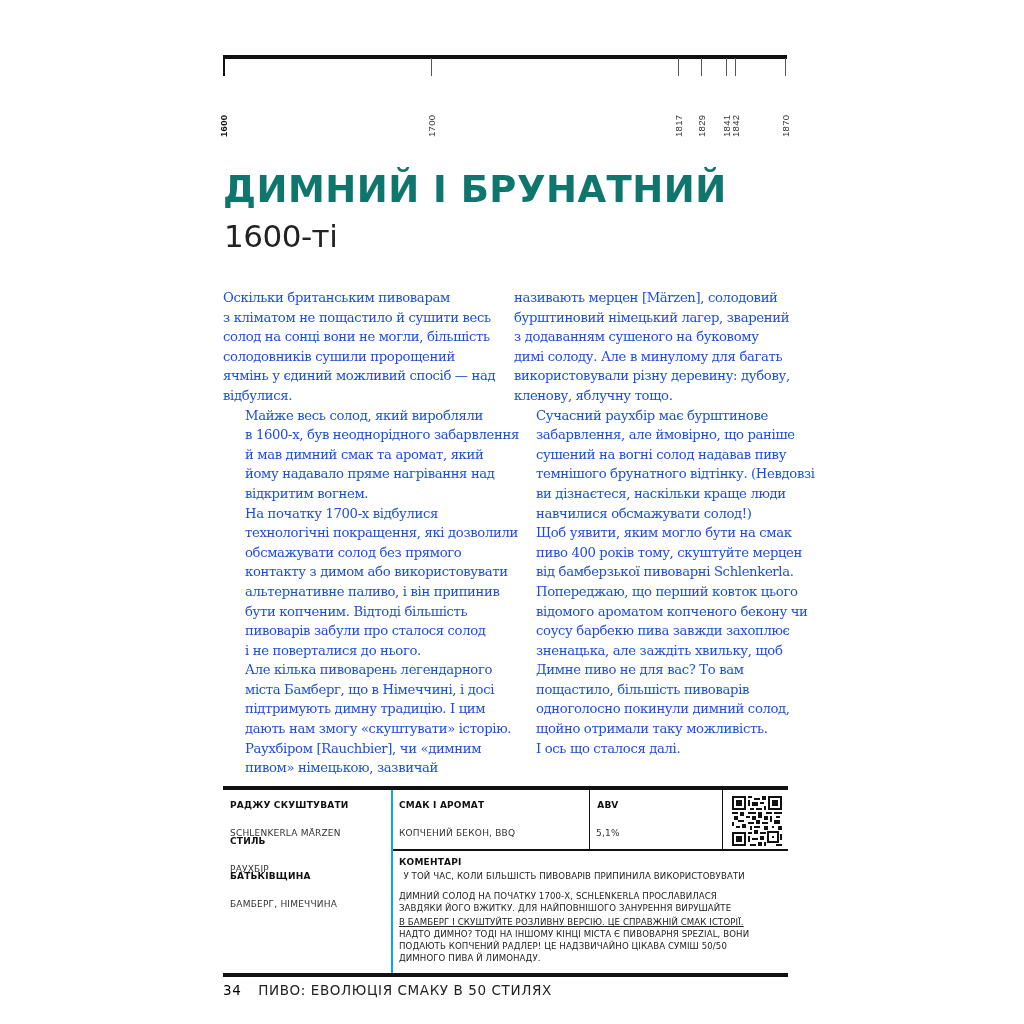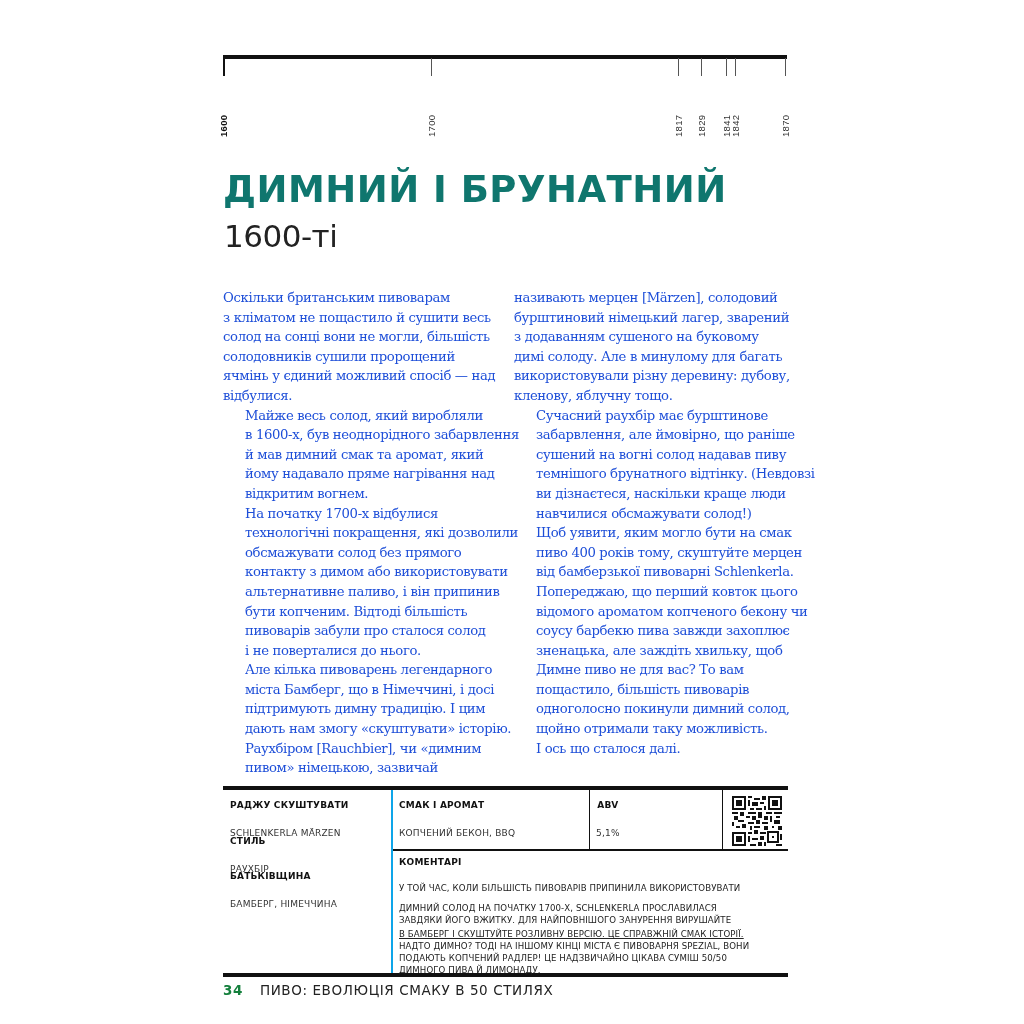--- a/index.html
+++ b/index.html
@@ -57,21 +57,21 @@
   .cell-abv { position: absolute; left: 367px; top: 0; width: 132px; height: 59px; border-right: 1px solid #111; border-bottom: 2px solid #111; text-align: center; }
   .cell-qr { position: absolute; left: 500px; top: 0; width: 65px; height: 59px; border-bottom: 2px solid #111; }
   .cell-inner { position: absolute; left: 6px; top: 10px; }
   .cell-comment { position: absolute; left: 170px; top: 61px; width: 395px; height: 120px; padding-left: 16px; }
   .comment-text { font-size: 8.6px; line-height: 11.8px; letter-spacing: 0.1px; color: #222; display: block; margin-top: 1px; }
 
   .qr { position: absolute; left: 9px; top: 6px; width: 50px; height: 50px; }
 
   
   .footer { position: absolute; left: 223px; top: 982px; font-family: "DejaVu Sans", sans-serif; font-size: 13.5px; color: #222; letter-spacing: 0.6px; }
-  .page-num { font-weight: bold; color: #15803d; margin-right: 12px; }
+  .page-num { font-weight: normal; color: #000000; margin-right: 12px; }
 </style>
 </head>
 <body>
 
 <div class="timeline">
   <div class="timeline-bar"></div>
   <div id="ticks">
       <div class="tick first" style="left: 0px;"></div>
       <div class="tick-label bold" style="left: -5px; top: 55px;">1600</div>
       <div class="tick" style="left: 208px;"></div>
@@ -247,21 +247,21 @@
           <rect x="16" y="23" width="1" height="2"></rect>
           <rect x="22" y="24" width="3" height="1"></rect>
       </g>
     </svg>
   </div>
 
   <div class="cell-comment">
     <div class="cell-inner" style="top:6px">
       <span class="lbl">КОМЕНТАРІ</span>
       <div id="comments">
-          <span class="comment-text" style="margin-top: 16px;">У ТОЙ ЧАС, КОЛИ БІЛЬШІСТЬ ПИВОВАРІВ ПРИПИНИЛА ВИКОРИСТОВУВАТИ</span>
+          <span class="comment-text" style="margin-top: 4px; text-align: center;">У ТОЙ ЧАС, КОЛИ БІЛЬШІСТЬ ПИВОВАРІВ ПРИПИНИЛА ВИКОРИСТОВУВАТИ</span>
           <span class="comment-text" style="margin-top: 8px;">ДИМНИЙ СОЛОД НА ПОЧАТКУ 1700-Х, SCHLENKERLA ПРОСЛАВИЛАСЯ</span>
           <span class="comment-text" style="margin-top: 0px;">ЗАВДЯКИ ЙОГО ВЖИТКУ. ДЛЯ НАЙПОВНІШОГО ЗАНУРЕННЯ ВИРУШАЙТЕ</span>
           <span class="comment-text" style="margin-top: 3px; text-decoration: underline;">В БАМБЕРГ І СКУШТУЙТЕ РОЗЛИВНУ ВЕРСІЮ. ЦЕ СПРАВЖНІЙ СМАК ІСТОРІЇ.</span>
           <span class="comment-text" style="margin-top: 0px;">НАДТО ДИМНО? ТОДІ НА ІНШОМУ КІНЦІ МІСТА Є ПИВОВАРНЯ SPEZIAL, ВОНИ</span>
           <span class="comment-text" style="margin-top: 0px;">ПОДАЮТЬ КОПЧЕНИЙ РАДЛЕР! ЦЕ НАДЗВИЧАЙНО ЦІКАВА СУМІШ 50/50</span>
           <span class="comment-text" style="margin-top: 0px;">ДИМНОГО ПИВА Й ЛИМОНАДУ.</span>
         </div>
     </div>
   </div>
 </div>

